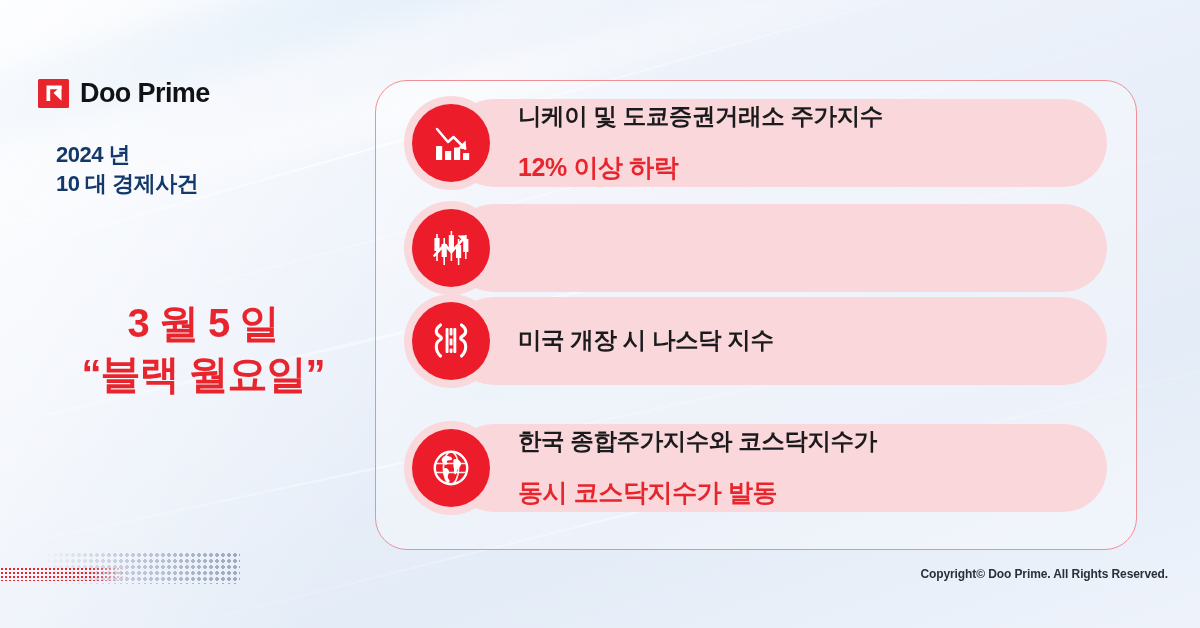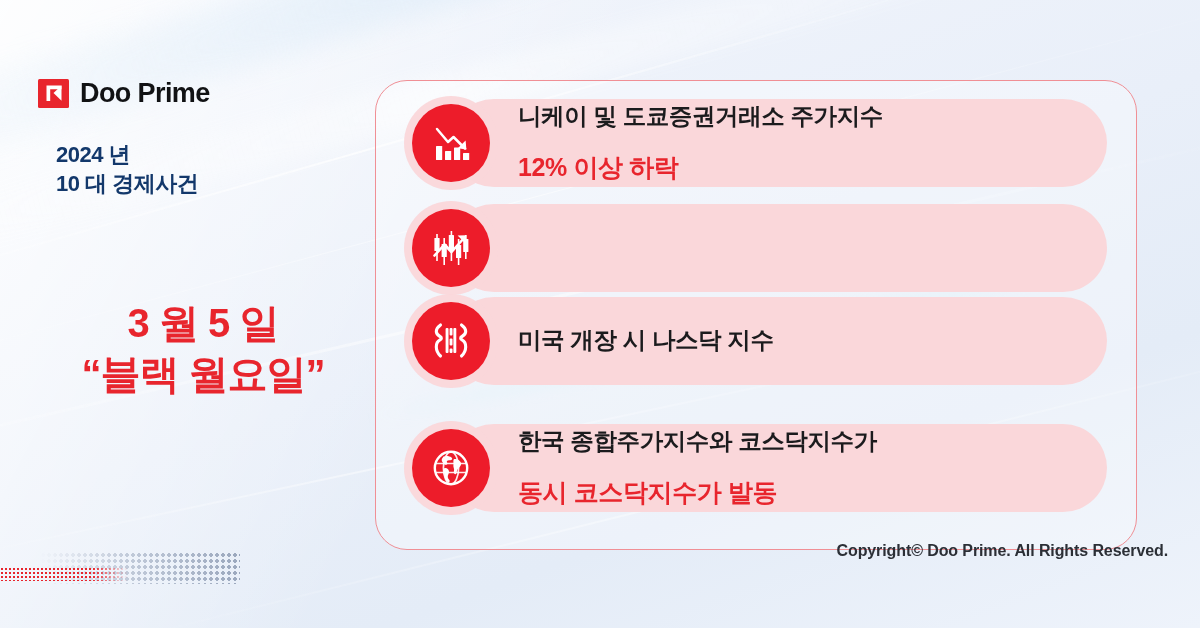--- a/index.html
+++ b/index.html
@@ -122,22 +122,22 @@
     font-size:23.5px; font-weight:600; color:#1b1b1d; line-height:1.25;
     letter-spacing:-0.4px; white-space:nowrap;
   }
   .row-sub {
     font-size:25px; font-weight:600; color:#e8252d; line-height:1.3;
     letter-spacing:-0.4px; white-space:nowrap; margin-top:20px;
   }
 
   
   .copyright {
-    position:absolute; right:32px; top:542px;
-    font-size:16px; font-weight:600; color:#2b2f36; letter-spacing:-0.1px;
+    position:absolute; right:32px; top:567px;
+    font-size:12px; font-weight:600; color:#2b2f36; letter-spacing:-0.1px;
   }
 </style>
 </head>
 <body>
 
 <div class="canvas">
 
   <div class="streaks">
     <div class="streak s7"></div>
     <div class="streak s6"></div>

